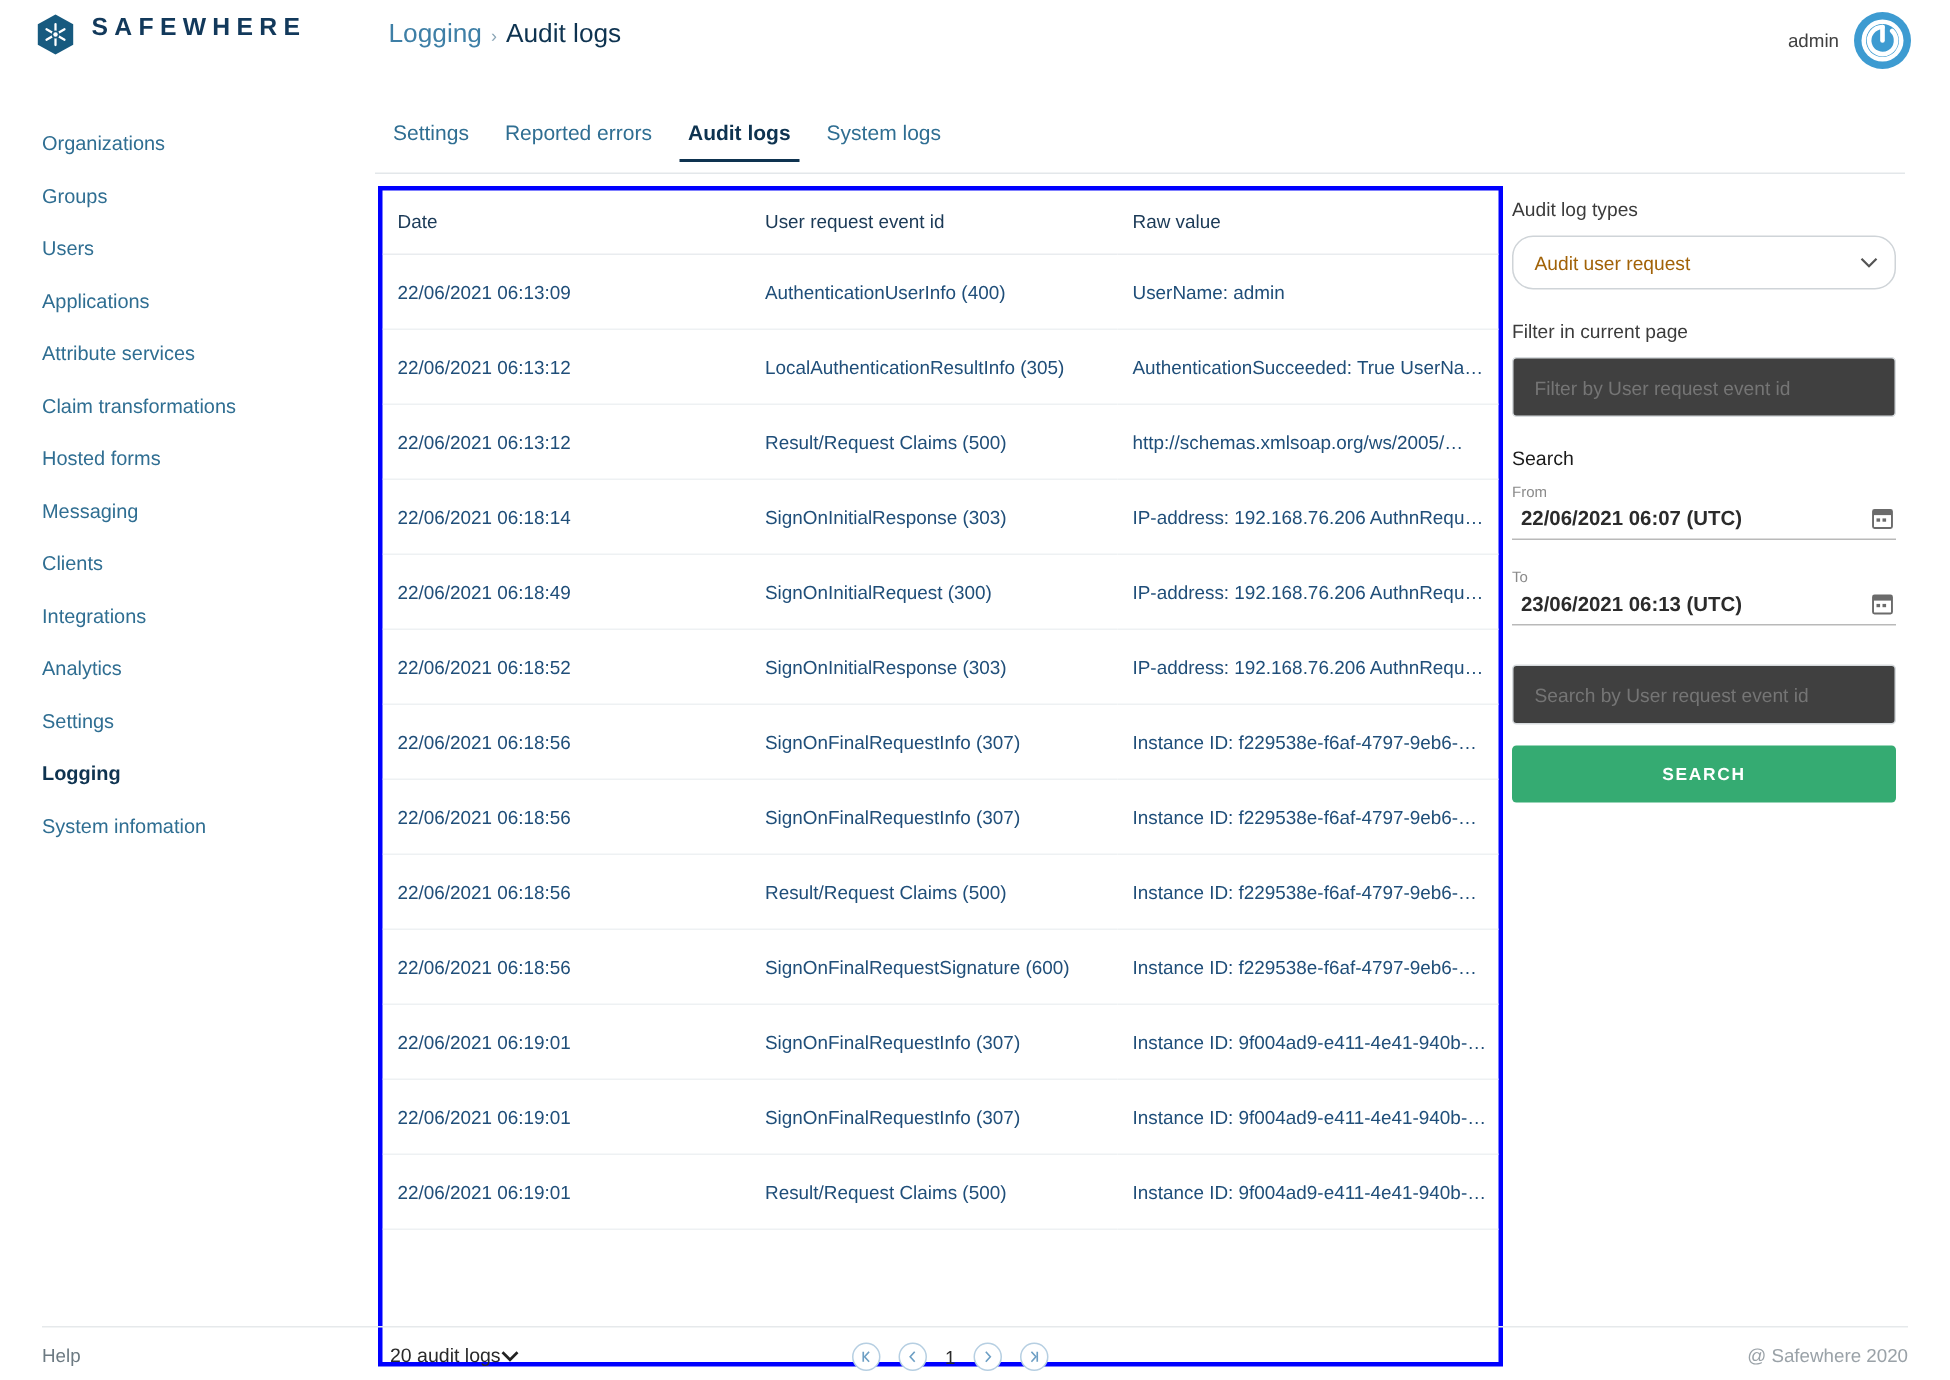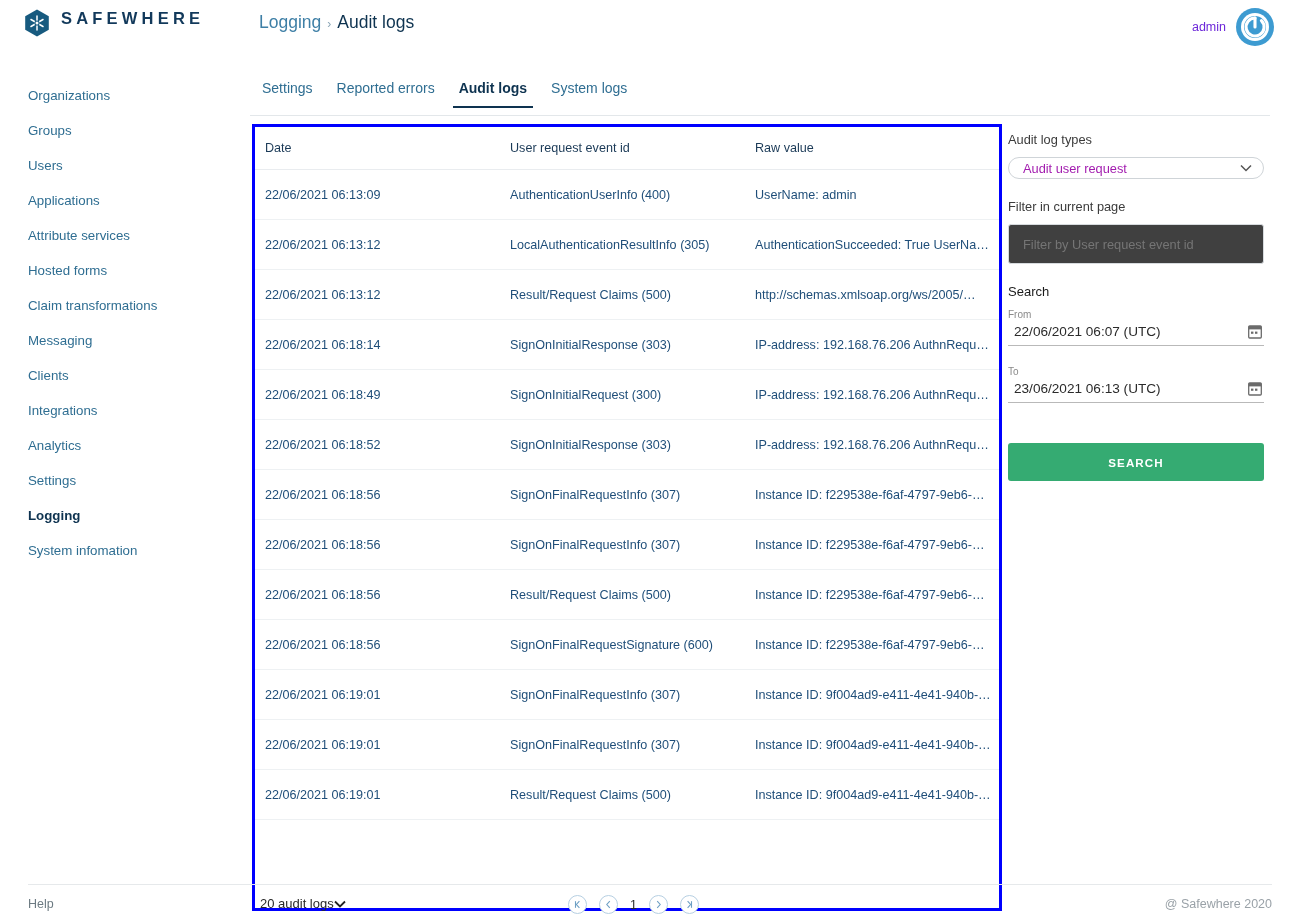--- a/index.html
+++ b/index.html
@@ -31,21 +31,21 @@
     font-size:17.5px; display:flex; align-items:baseline; gap:6px;
   }
   .crumb-link{ color:#3e7fa6; }
   .crumb-sep{ color:#8aa5b6; font-size:12px; }
   .crumb-current{ color:#0e3350; }
 
   .user-area{
     position:absolute; right:26px; top:8px;
     display:flex; align-items:center; gap:10px;
   }
-  .user-name{ font-size:12.5px; color:#6d28d9; }
+  .user-name{ font-size:12.5px; color:#404040; }
   .avatar{ width:38px; height:38px; display:block; }
 
   
   .sidebar{
     position:absolute; left:0; top:78px; width:240px;
   }
   .nav-item{
     font-size:13.3px; color:#2f6e92; padding:0 0 0 28px;
     height:35px; line-height:35px; cursor:pointer; white-space:nowrap;
   }
@@ -91,44 +91,44 @@
   .col-raw{ width:255px;margin-top:31px; }
 
   
   .rightpanel{
     position:absolute; left:1008px; top:132px; width:256px;
   }
   .rp-label{
     font-size:12.8px; color:#3b3b3b; margin:0 0 10px 0;
   }
   .select-box{
-    position:relative; width:256px; height:22px;
+    position:relative; width:256px; height:36px;
     border:1px solid #cfd4d8; border-radius:14px;
     display:flex; align-items:center; padding:0 30px 0 14px;
-    font-size:12.8px; color:#a21caf; background:#fff; cursor:pointer;
+    font-size:12.8px; color:#a16207; background:#fff; cursor:pointer;
   }
   .chev{
     position:absolute; right:11px; top:50%; transform:translateY(-50%);
     width:12px; height:8px;
   }
   .input-box{
     width:256px; height:40px; border:1px solid #d7dbde; border-radius:3px;
     display:flex; align-items:center; padding:0 14px;
     font-size:12.8px; color:#9b9b9b; background:#404040;
   }
   .gap-20{ height:20px; }
   .gap-14{ height:14px; }
   .section-title{
     font-size:13px; color:#1a1a1a; margin:0 0 10px 0;
   }
   .dt-field{ width:256px; position:relative; margin-bottom:6px; }
   .dt-caption{ font-size:10px; color:#8a8a8a; margin-bottom:4px; }
   .dt-value-row{
     display:flex; align-items:center; justify-content:space-between;
-    border-bottom:1px solid #b9b9b9; padding:0 2px 6px 6px;
+    border-bottom:1px solid #b9b9b9; padding:0 2px 6px 6px;font-weight:bold;
   }
   .dt-value{ font-size:13.6px; color:#2b2b2b; }
   .cal-ico{ width:14px; height:15px; display:block; }
   .search-btn{
     width:256px; height:38px; background:#35ab72; border:none; border-radius:3px;
     color:#fff; font-size:11.6px; letter-spacing:1.1px; font-weight:bold;
     font-family:"Liberation Sans", sans-serif; cursor:pointer;
     display:flex; align-items:center; justify-content:center;
   }
 
@@ -199,22 +199,22 @@
     </svg>
   </div>
 </div>
 
 <nav class="sidebar" id="sidebar-nav">
     <div class="nav-item">Organizations</div>
     <div class="nav-item">Groups</div>
     <div class="nav-item">Users</div>
     <div class="nav-item">Applications</div>
     <div class="nav-item">Attribute services</div>
+    <div class="nav-item">Claim transformations</div>
     <div class="nav-item">Hosted forms</div>
-    <div class="nav-item">Claim transformations</div>
     <div class="nav-item">Messaging</div>
     <div class="nav-item">Clients</div>
     <div class="nav-item">Integrations</div>
     <div class="nav-item">Analytics</div>
     <div class="nav-item">Settings</div>
     <div class="nav-item active">Logging</div>
     <div class="nav-item">System infomation</div>
   </nav>
 
 <div class="tabs" id="tab-bar">
@@ -345,20 +345,21 @@
         <rect x="0.7" y="2" width="12.6" height="12" rx="1" fill="none" stroke="#6b6b6b" stroke-width="1.3"></rect>
         <rect x="0.7" y="2" width="12.6" height="3.4" fill="#6b6b6b"></rect>
         <rect x="3" y="7.6" width="2.4" height="2.2" fill="#6b6b6b"></rect>
         <rect x="7" y="7.6" width="2.4" height="2.2" fill="#6b6b6b"></rect>
       </svg>
     </div>
   </div>
 
   <div class="gap-20"></div>
 
+  <input class="input-box" type="text" placeholder="Search by User request event id" style="">
 
   <div class="gap-14"></div>
 
   <button class="search-btn">SEARCH</button>
 </aside>
 
 <div class="footer-sep"></div>
 <div class="footer">
 
   <span class="help-link">Help</span>

